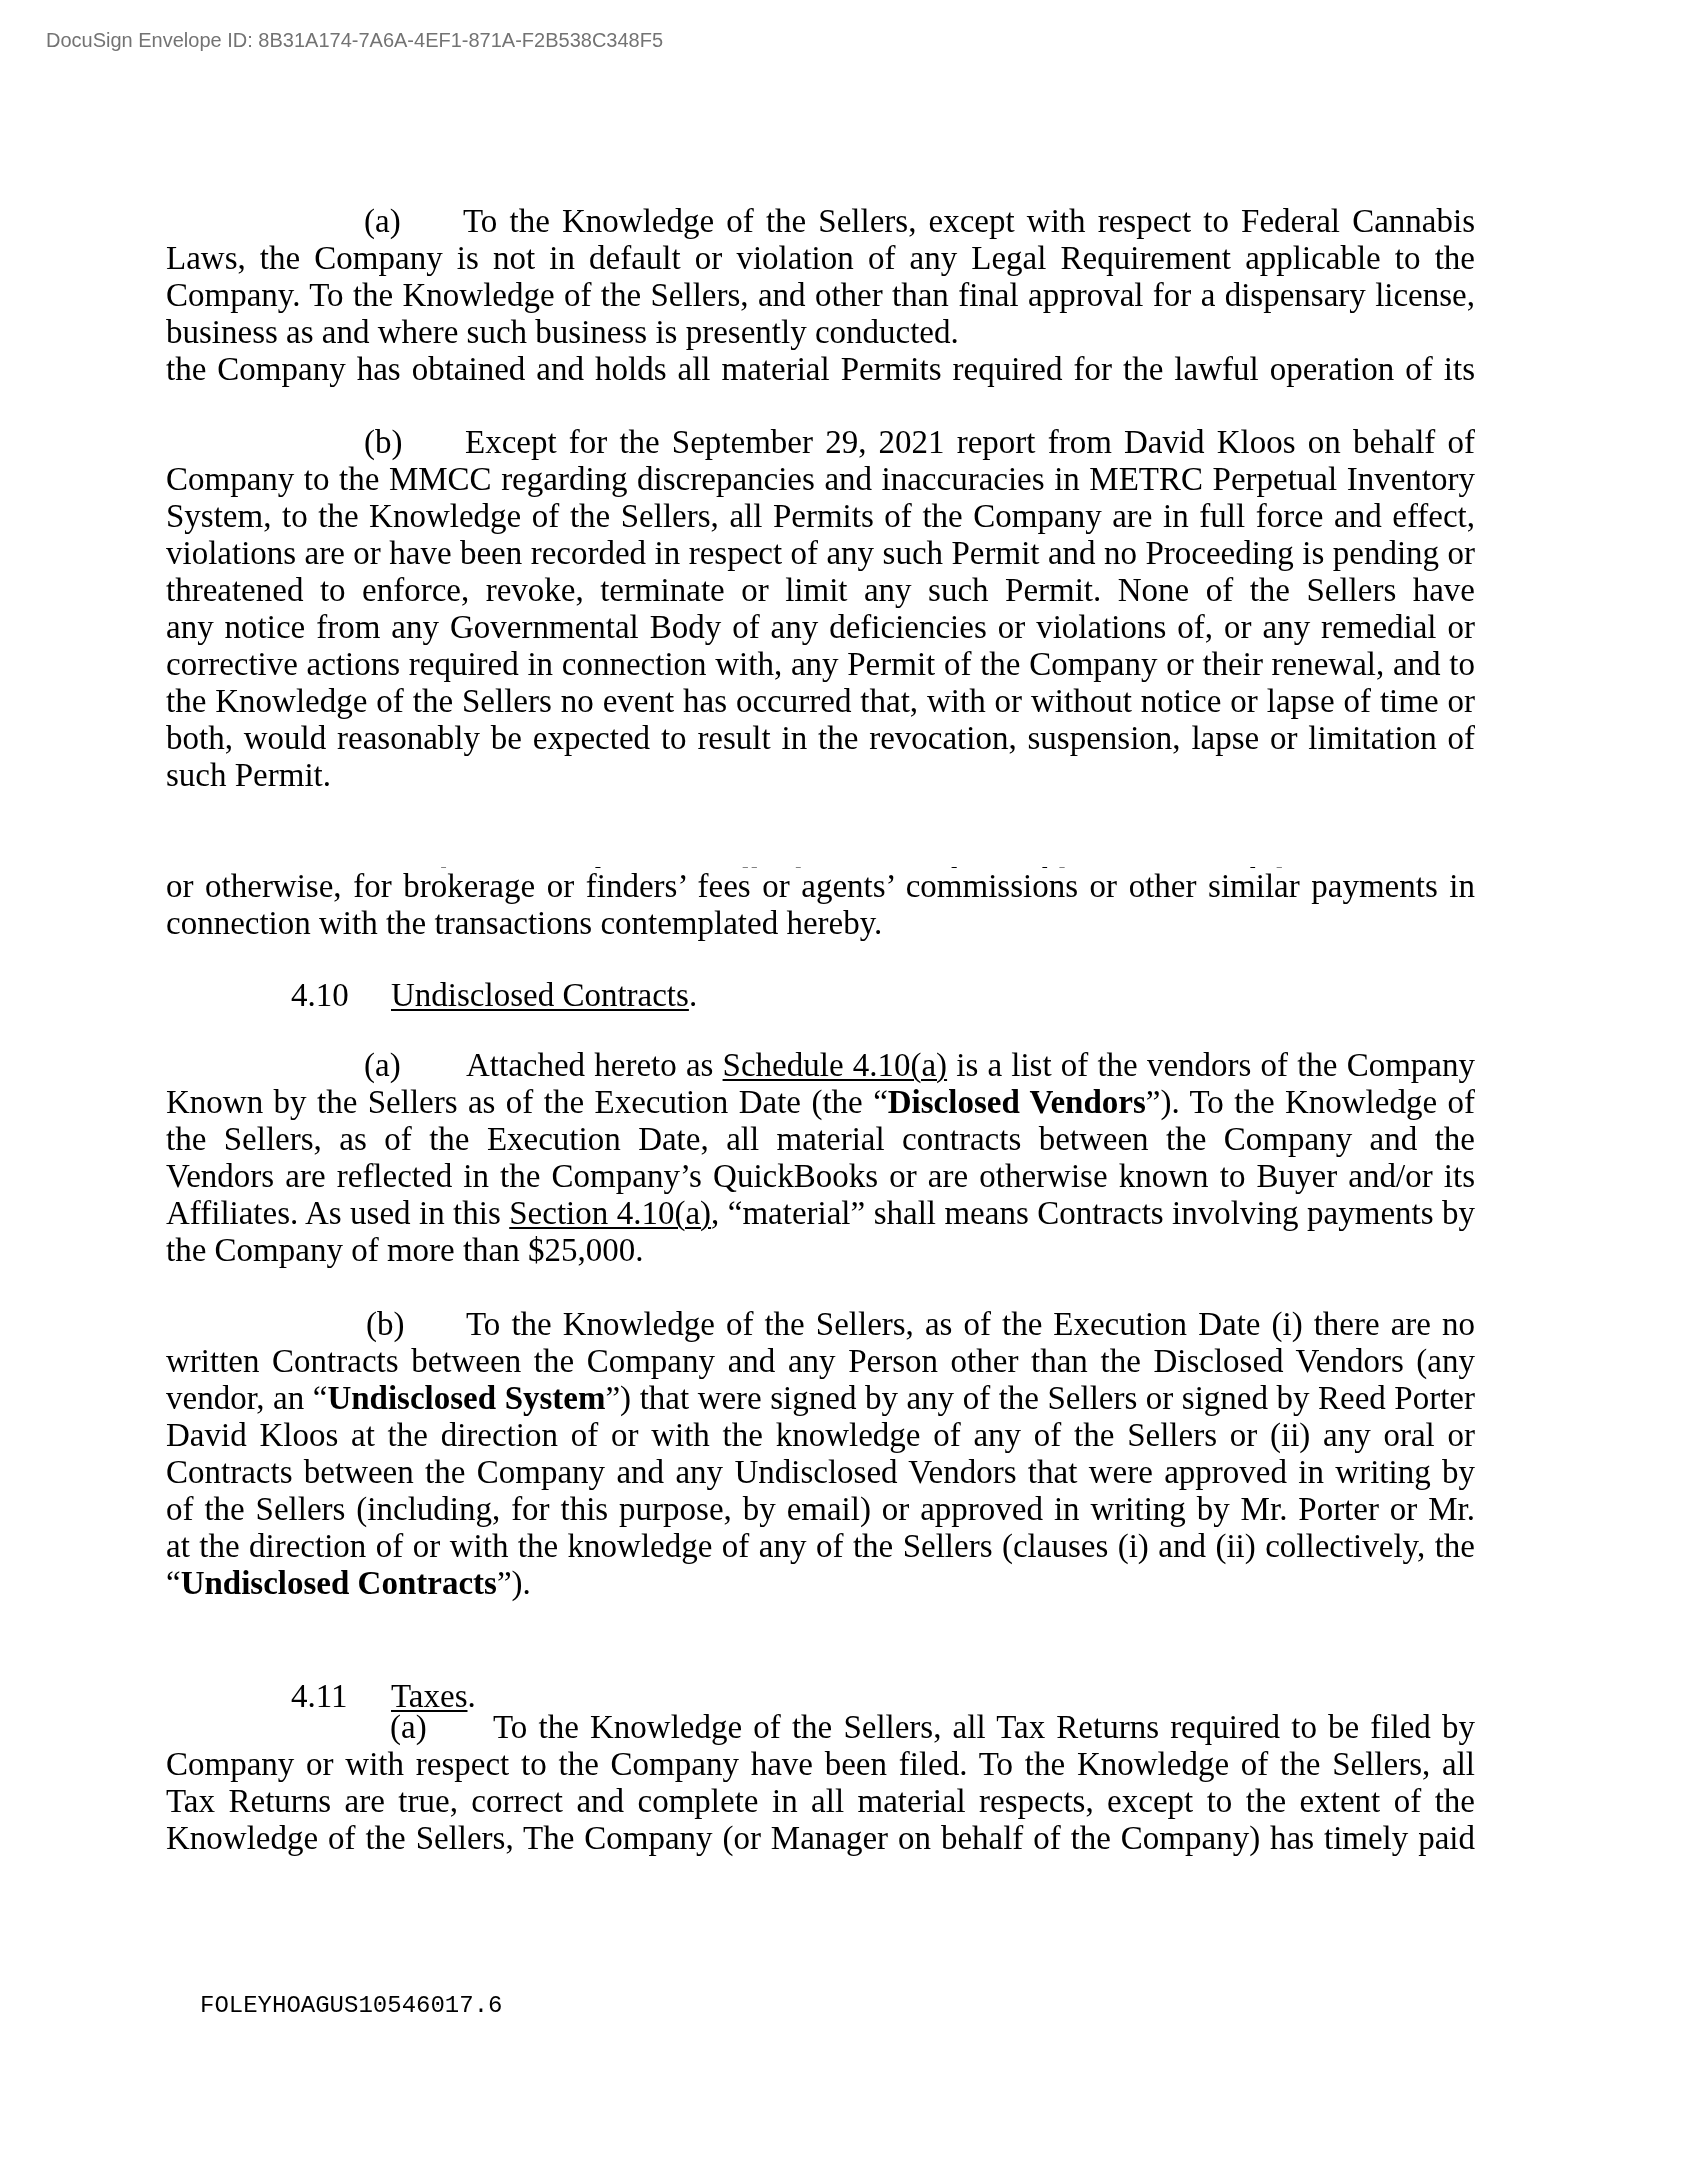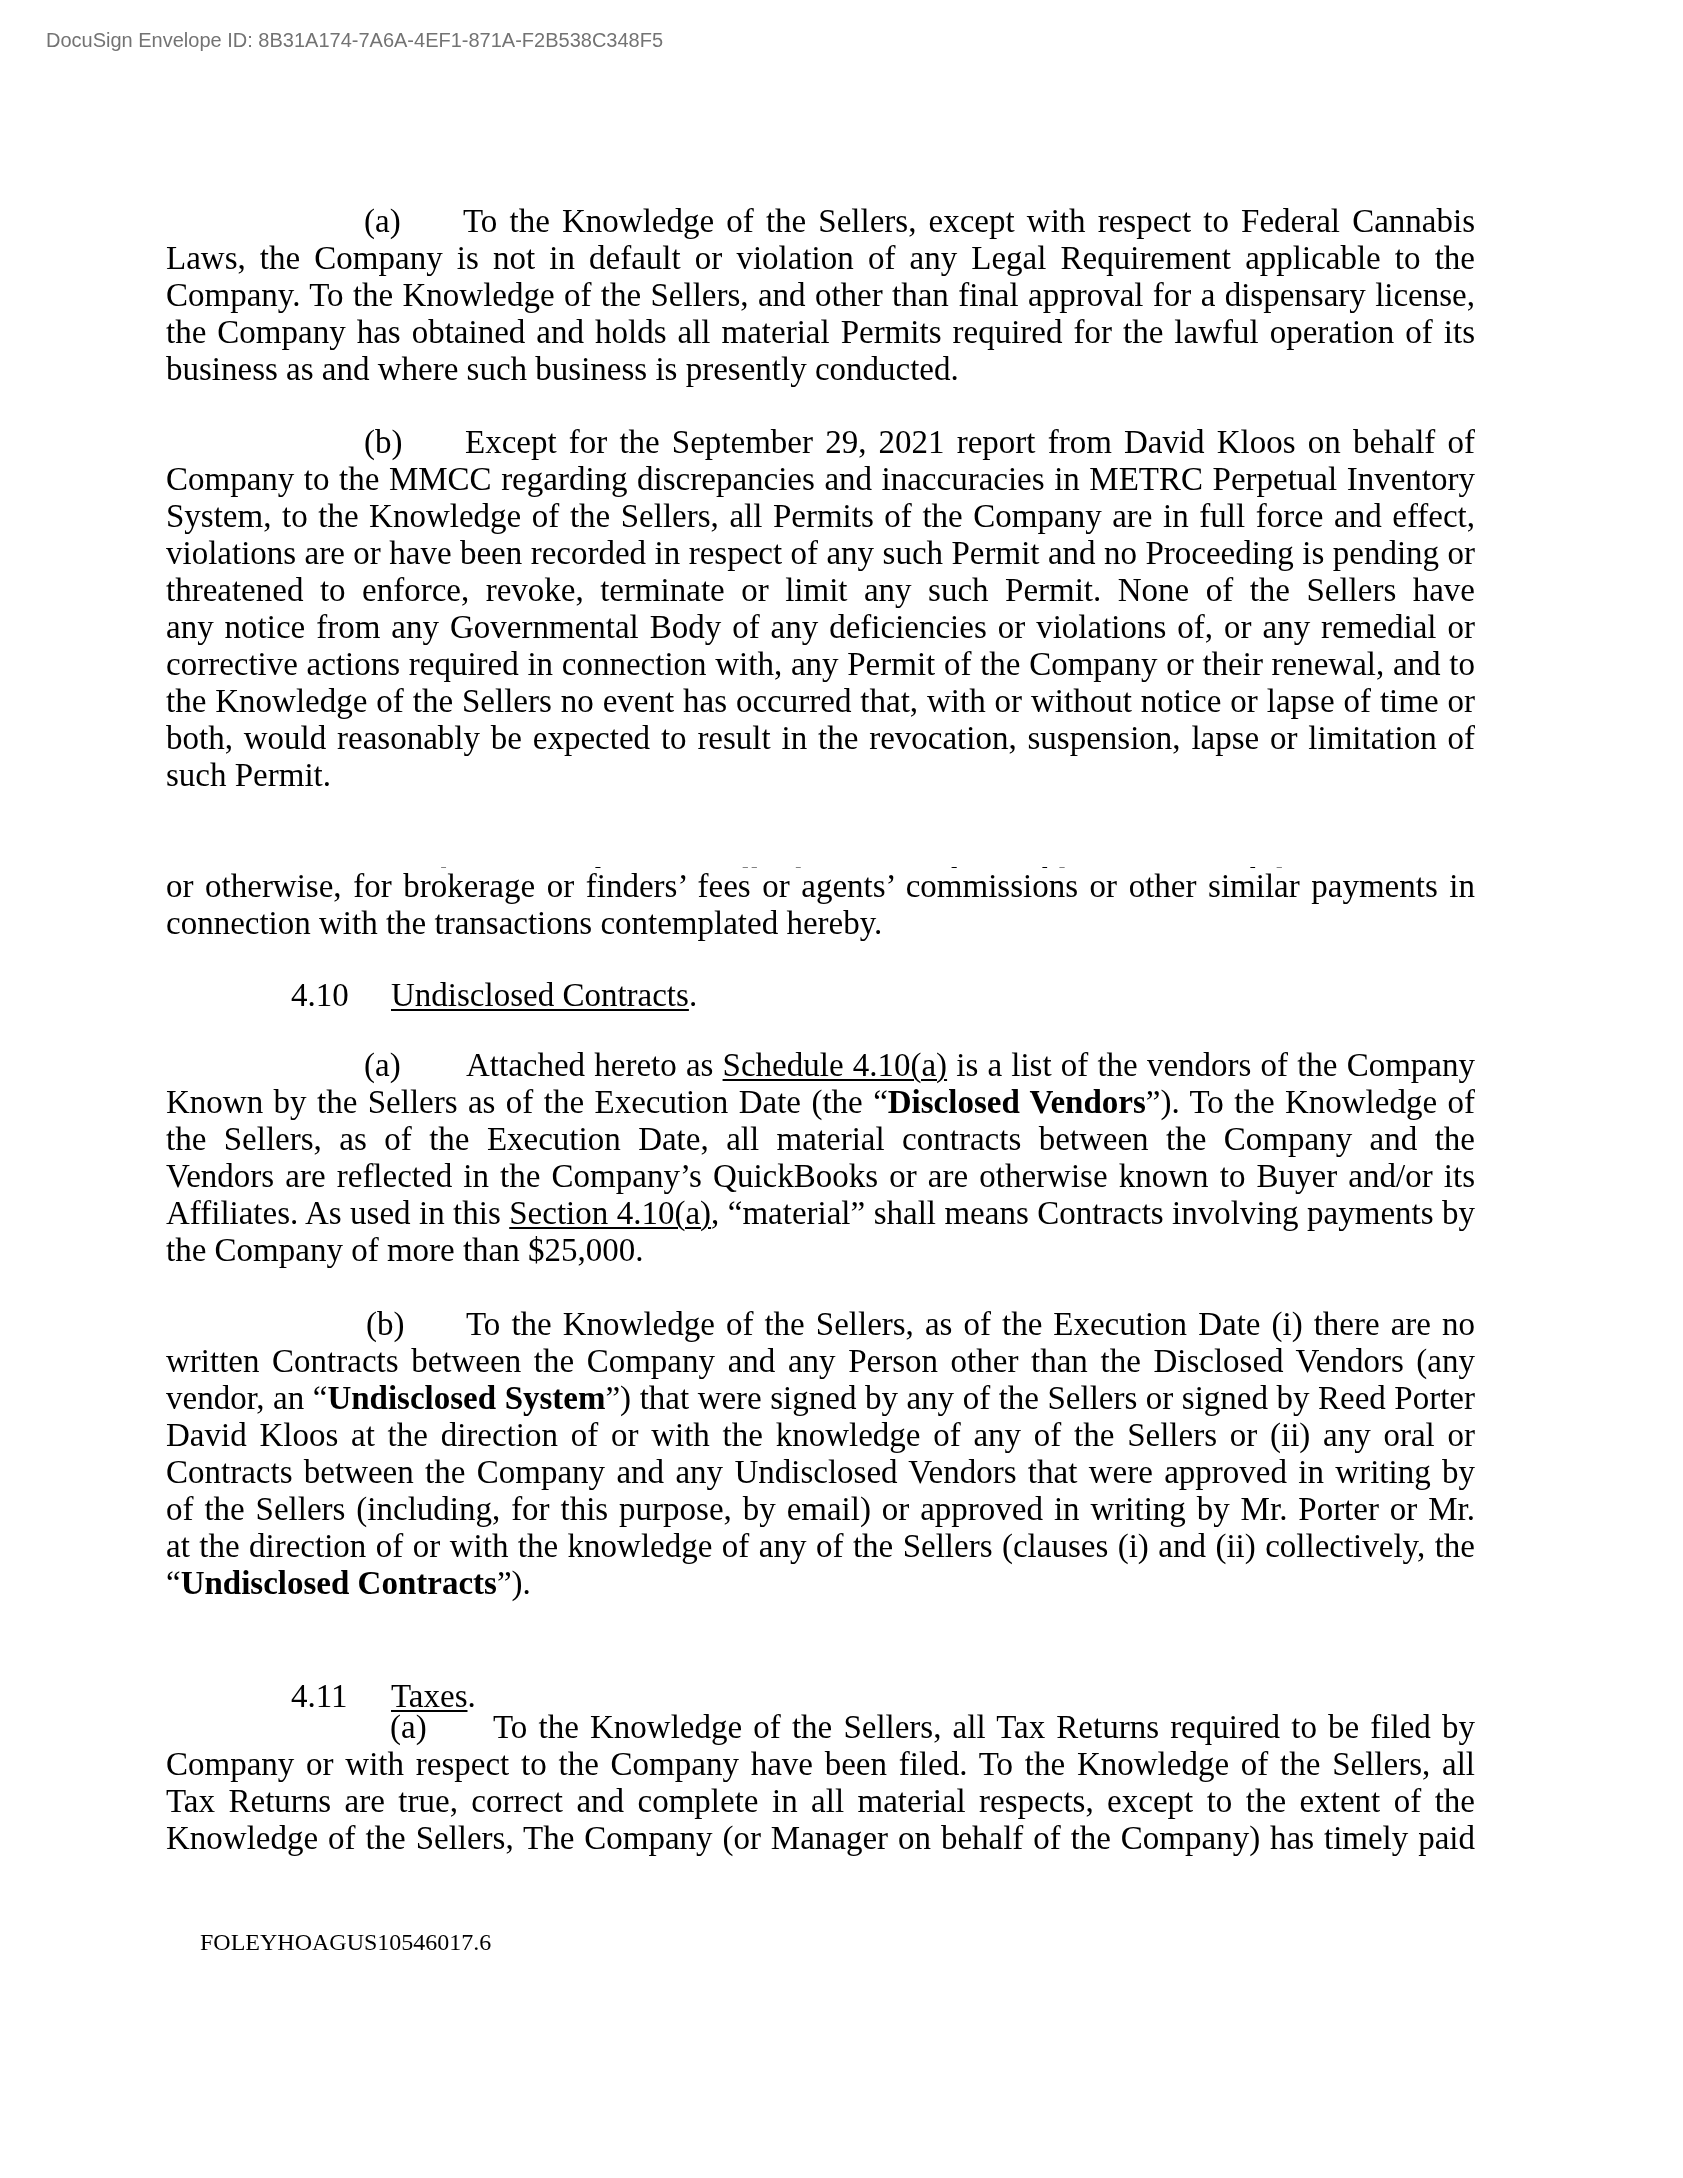--- a/index.html
+++ b/index.html
@@ -14,37 +14,37 @@
     font-family: "Liberation Serif", serif; font-size: 33px; line-height: 37px;
   }
   .line { display: block; height: 37px; white-space: nowrap; }
   .line.j { text-align: justify; text-align-last: justify; white-space: normal; overflow: hidden; }
   .line.l { text-align: left; }
   .u { text-decoration: underline; text-decoration-thickness: 2px; text-underline-offset: 3px; }
   .b { font-weight: bold; }
   .lead { display: inline-block; }
   .num { display: inline-block; }
   .footer {
-    position: absolute; left: 200px; top: 1928px;
-    font-family: Liberation Serif, serif; font-size: 24px; line-height: 28px; white-space: nowrap; text-align: center;
+    position: absolute; left: 200px; top: 1992px;
+    font-family: Liberation Mono, monospace; font-size: 24px; line-height: 28px; white-space: nowrap; text-align: center;
   }
 </style>
 </head>
 <body>
 
 <div class="envelope">DocuSign Envelope ID: 8B31A174-7A6A-4EF1-871A-F2B538C348F5</div>
 
 <div class="block" style="top:203px;">
   <div class="line j">
     <span class="lead" style="width:198px;"></span><span class="lead" style="width:99px;">(a)</span><span>To the Knowledge of the Sellers, except with respect to Federal Cannabis</span>
   </div>
   <div class="line j">Laws, the Company is not in default or violation of any Legal Requirement applicable to the</div>
   <div class="line j">Company.  To the Knowledge of the Sellers, and other than final approval for a dispensary license,</div>
+  <div class="line l">business as and where such business is presently conducted.</div>
   <div class="line j">the Company has obtained and holds all material Permits required for the lawful operation of its</div>
-  <div class="line l">business as and where such business is presently conducted.</div>
 </div>
 
 <div class="block" style="top:424px;">
   <div class="line j">
     <span class="lead" style="width:198px;"></span><span class="lead" style="width:101px;">(b)</span><span>Except for the September 29, 2021 report from David Kloos on behalf of the</span>
   </div>
   <div class="line j">Company to the MMCC regarding discrepancies and inaccuracies in METRC Perpetual Inventory</div>
   <div class="line j">System, to the Knowledge of the Sellers, all Permits of the Company are in full force and effect, no</div>
   <div class="line j">violations are or have been recorded in respect of any such Permit and no Proceeding is pending or</div>
   <div class="line j">threatened to enforce, revoke, terminate or limit any such Permit.  None of the Sellers have received</div>

